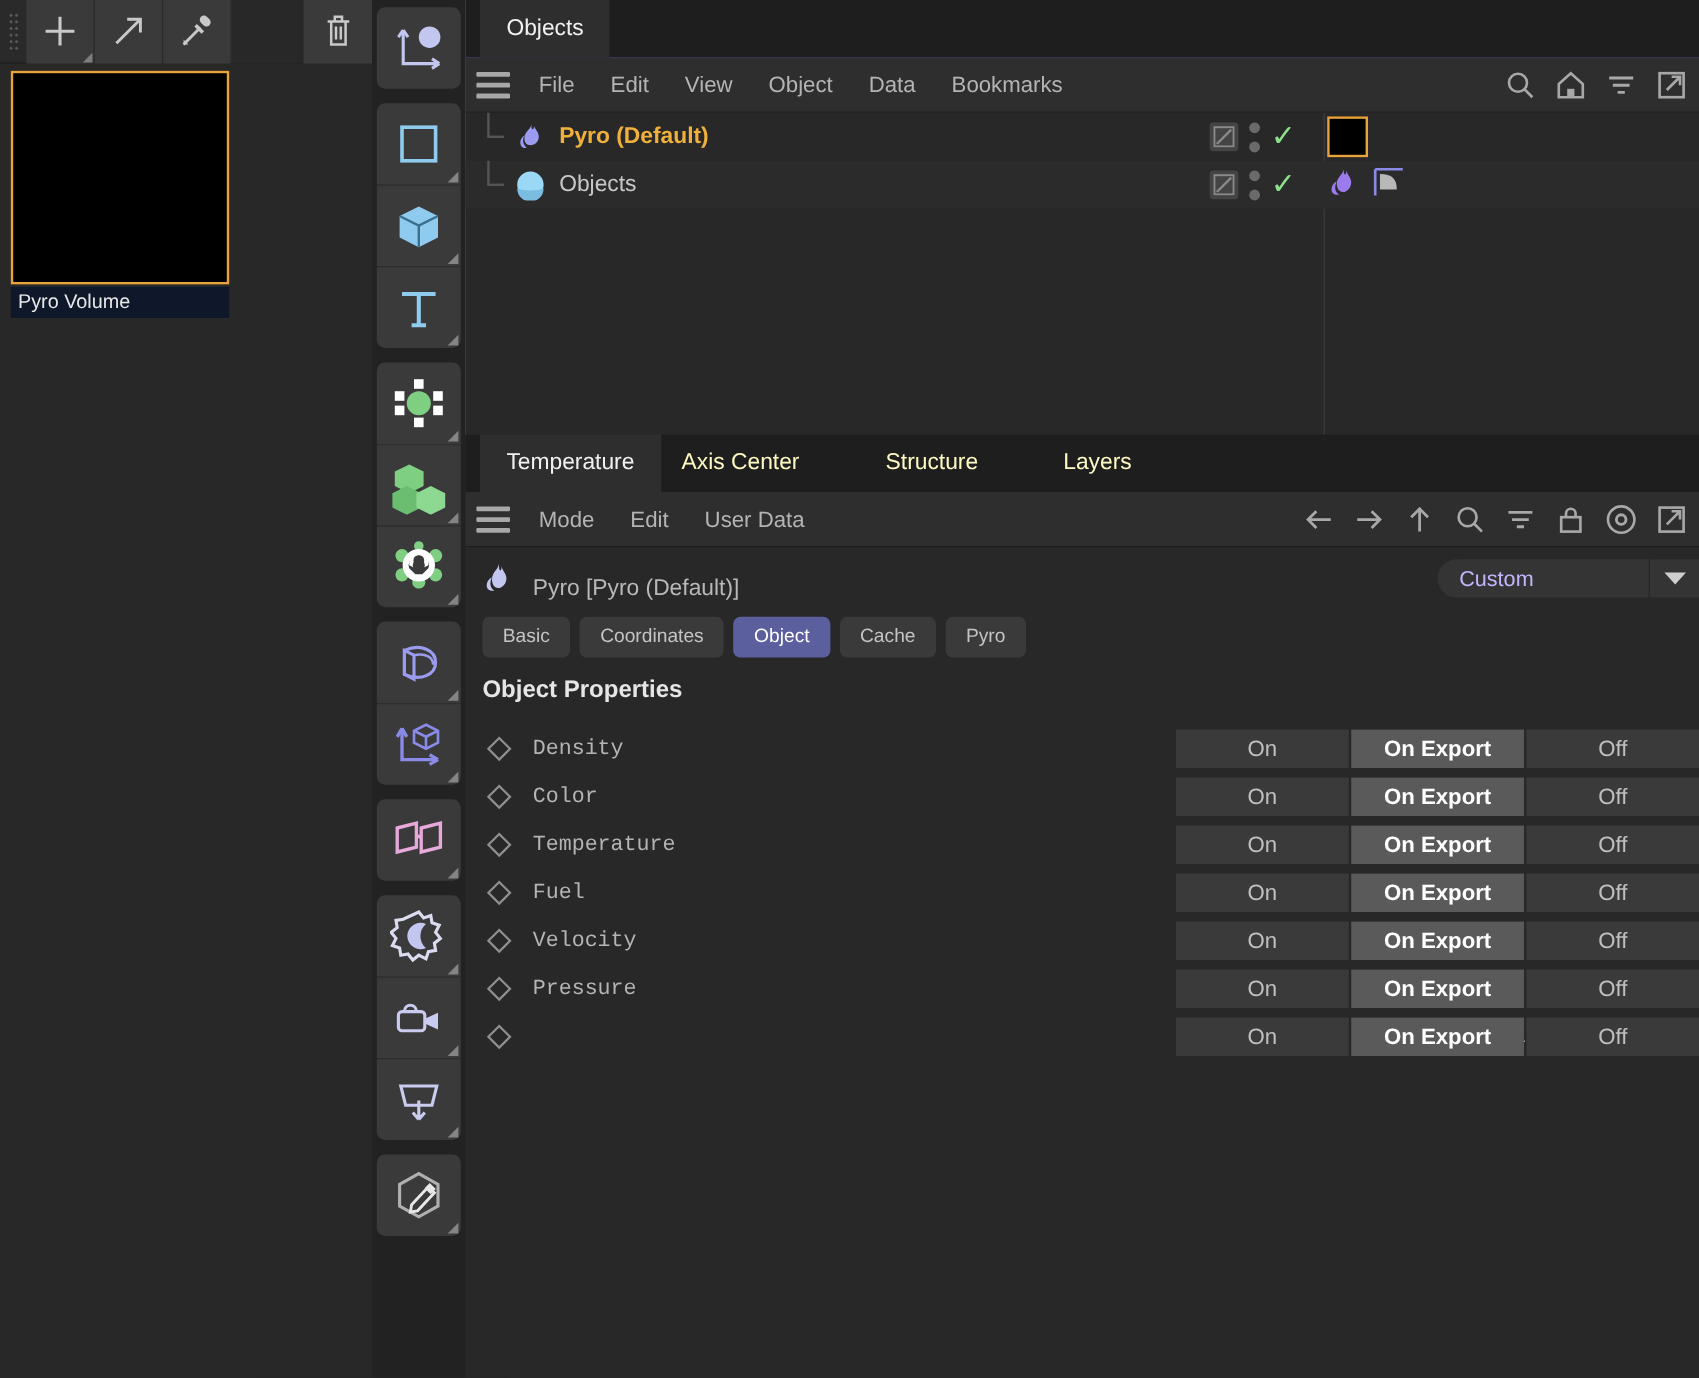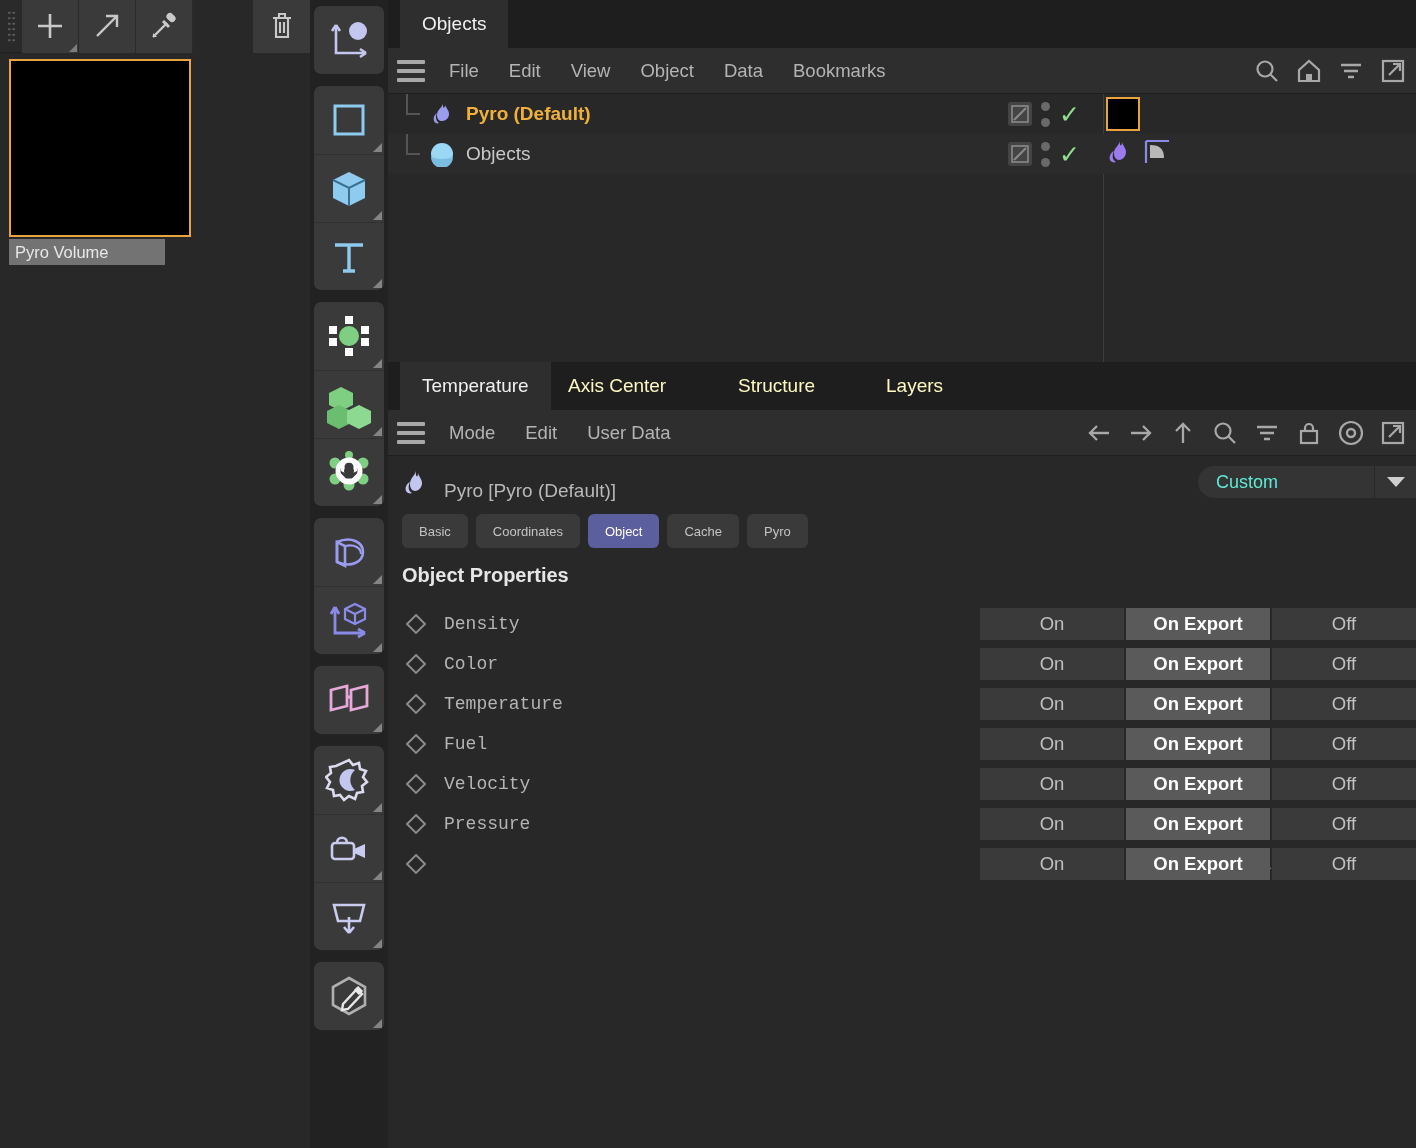--- a/index.html
+++ b/index.html
@@ -23,21 +23,21 @@
      background-image:radial-gradient(circle,#5b5b5b 1.1px, transparent 1.2px);
      background-size:4.5px 5.5px;}
   .tbtn{width:57px;height:53px;background:#3a3a3a;display:flex;align-items:center;justify-content:center;
         position:relative;cursor:pointer;border-right:1px solid #2a2a2a;}
   .tbtn .corner{position:absolute;right:1px;bottom:1px;width:0;height:0;
         border-left:8px solid transparent;border-bottom:8px solid #8a8a8a;opacity:.85;}
   .tb-spacer{flex:1 1 auto;height:53px;background:#282828;}
 
   .mat-swatch{position:absolute;left:9px;top:59px;width:182px;height:178px;background:#000;
               border:2px solid #e8a33d;cursor:pointer;}
-  .mat-label{position:absolute;left:9px;top:239px;width:156px;height:26px;background:#737373;
+  .mat-label{position:absolute;left:9px;top:239px;width:182px;height:26px;background:#0f172a;
              color:#e8e8e8;font-size:16.5px;line-height:26px;padding-left:6px;cursor:pointer;}
 
   
   .icol{position:absolute;left:310px;top:0;width:78px;height:1148px;background:#222;}
   .igroup{margin:0;}
   .ibtn{position:relative;width:70px;height:68px;margin:0 auto;background:#3a3a3a;
         display:flex;align-items:center;justify-content:center;cursor:pointer;}
   .ibtn .tri{position:absolute;right:2px;bottom:2px;width:0;height:0;
         border-left:9px solid transparent;border-bottom:9px solid #8d8d8d;opacity:.9;}
   .ibtn.r-top{border-radius:7px 7px 0 0;}
@@ -84,29 +84,29 @@
   .attrs{position:absolute;left:388px;top:362px;right:0;bottom:0;background:#282828;}
   .a-tabstrip{position:absolute;left:0;top:0;width:100%;height:48px;background:#1e1e1e;}
   .a-menubar{position:absolute;left:0;top:48px;width:100%;height:46px;background:#2e2e2e;
              display:flex;align-items:center;border-bottom:1px solid #1e1e1e;}
   .a-body{position:absolute;left:0;top:94px;right:0;bottom:0;background:#282828;}
 
   .objhead{position:absolute;left:0;top:10px;height:36px;display:flex;align-items:flex-end;padding-left:14px;}
   .objhead .lbl{font-size:19px;color:#b8b8b8;padding-left:16px;}
   .preset{position:absolute;right:0;top:10px;width:218px;height:32px;display:flex;}
   .preset .field{flex:1;background:#343434;border-radius:16px 0 0 16px;display:flex;align-items:center;
-                 padding-left:18px;font-size:18px;color:#5eead4;cursor:pointer;}
+                 padding-left:18px;font-size:18px;color:#c4b5fd;cursor:pointer;}
   .preset .arrow{width:42px;background:#343434;border-left:1px solid #282828;display:flex;
                  align-items:center;justify-content:center;cursor:pointer;}
   .preset .arrow b{display:block;width:0;height:0;border-left:9px solid transparent;
                    border-right:9px solid transparent;border-top:10px solid #cfcfcf;}
 
   .ptabs{position:absolute;left:14px;top:58px;display:flex;gap:8px;}
   .ptab{height:34px;padding:0 17px;display:flex;align-items:center;background:#3a3a3a;border-radius:6px;
-        font-size:13px;color:#c4c4c4;cursor:pointer;}
+        font-size:16px;color:#c4c4c4;cursor:pointer;}
   .ptab.active{background:#5b5f9e;color:#fff;}
 
   .sectitle{position:absolute;left:14px;top:108px;font-size:20px;color:#e6e6e6;font-weight:bold;}
 
   .proprow{position:absolute;left:0;right:0;height:40px;display:flex;align-items:center;}
   .diamond{width:28px;margin-left:14px;display:flex;align-items:center;justify-content:center;cursor:pointer;}
   .plabel{font-size:18px;color:#b4b4b4;padding-left:14px;width:180px;font-family:Liberation Mono, monospace;}
   .segwrap{position:absolute;left:592px;right:0;height:32px;display:flex;gap:2px;}
   .seg{flex:1;background:#3a3a3a;display:flex;align-items:center;justify-content:center;
        font-size:18.5px;color:#c0c0c0;cursor:pointer;}

